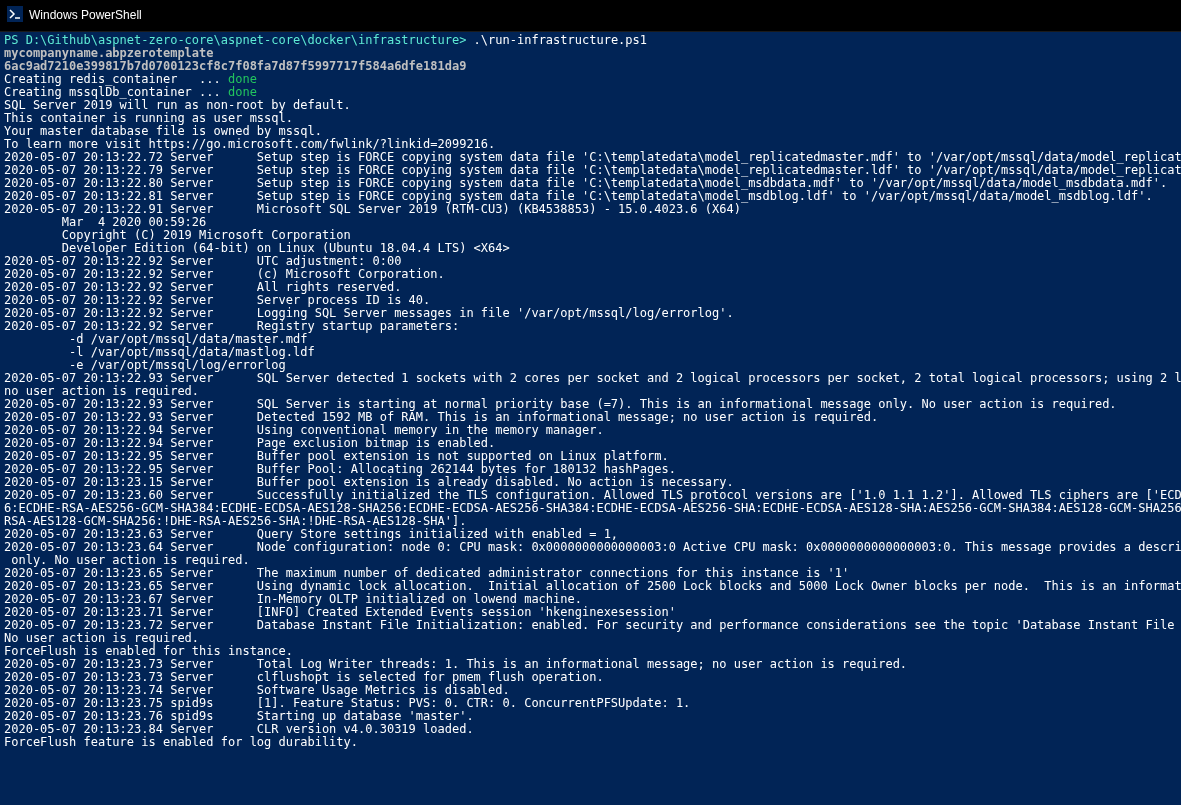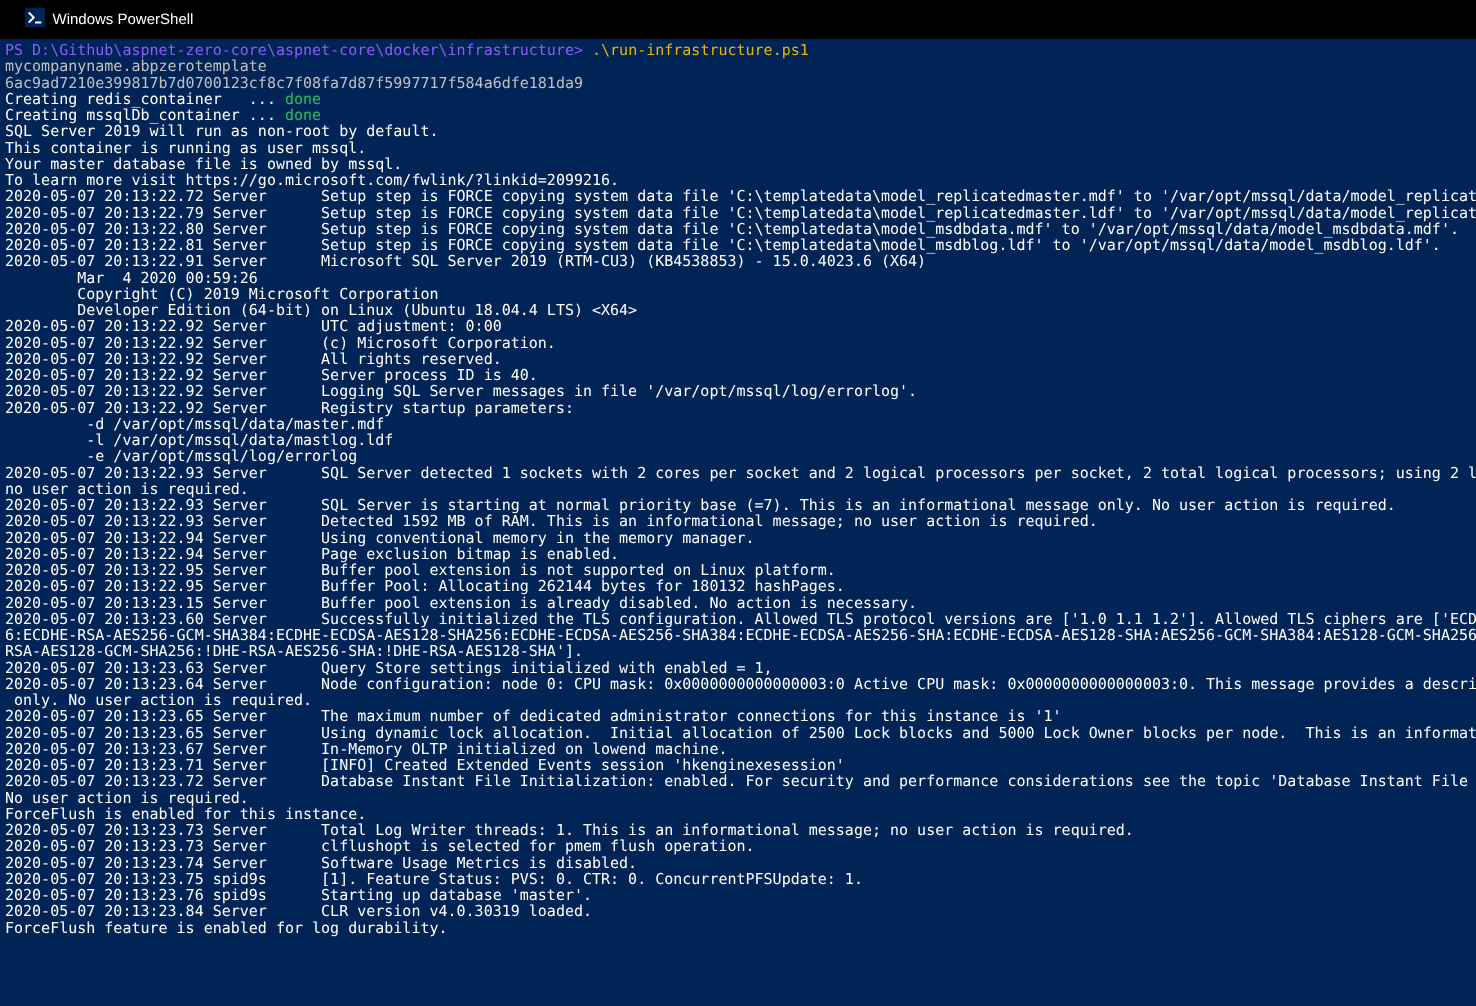--- a/index.html
+++ b/index.html
@@ -9,40 +9,40 @@
       line-height: 13px;
       background: #000;
       color: #fff;
       width: 1181px;
       height: 805px;
       overflow: hidden;
     }
     .titlebar {
       background: #000;
       color: #fff;
-      padding: 6px 20px;
+      padding: 6px 7px;
       display: flex;
       align-items: center;
       gap: 6px;
       border-bottom: 1px solid #1a1a1a;
     }
     .titlebar svg { flex-shrink: 0; }
     .titlebar-text { font-family: 'Segoe UI', sans-serif; font-size: 12px; }
     .terminal {
       background: #012456;
       color: #fff;
       padding: 2px 4px;
       height: calc(100% - 28px);
       overflow: hidden;
       white-space: pre;
     }
     .line { display: block; }
-    .ps-prompt { color: #8b5cf6; }
-    .ps-command { color: #eab308; }
-    .gray { color: #c0c0c0; }
+    .ps-prompt { color: #5eead4; }
+    .ps-command { color: #ffffff; }
+    .gray { color: #c0c0c0; font-weight: bold; }
     .green { color: #22c55e; }
   </style>
 </head>
 <body>
 
 <div class="titlebar">
   <span>
     <svg width="16" height="16" viewBox="0 0 16 16">
       <rect x="0" y="0" width="16" height="16" fill="#012456"></rect>
       <path d="M3 4 L7 8 L3 12" stroke="#fff" stroke-width="1.5" fill="none"></path>

